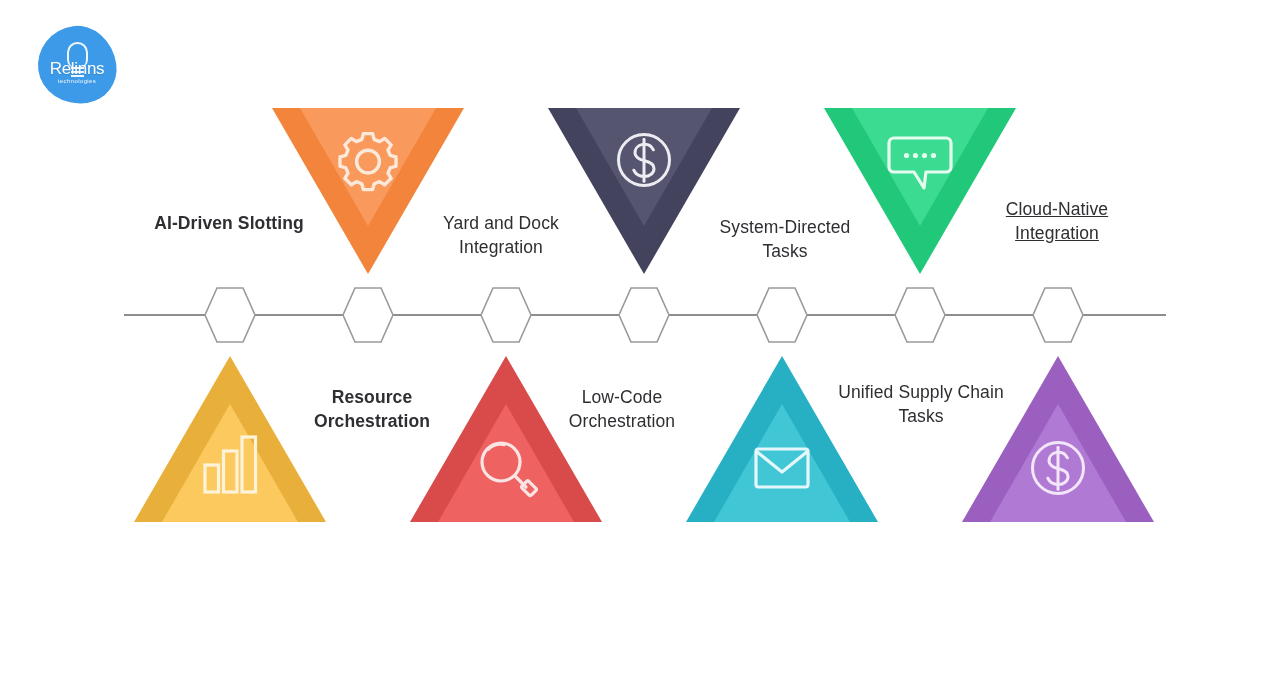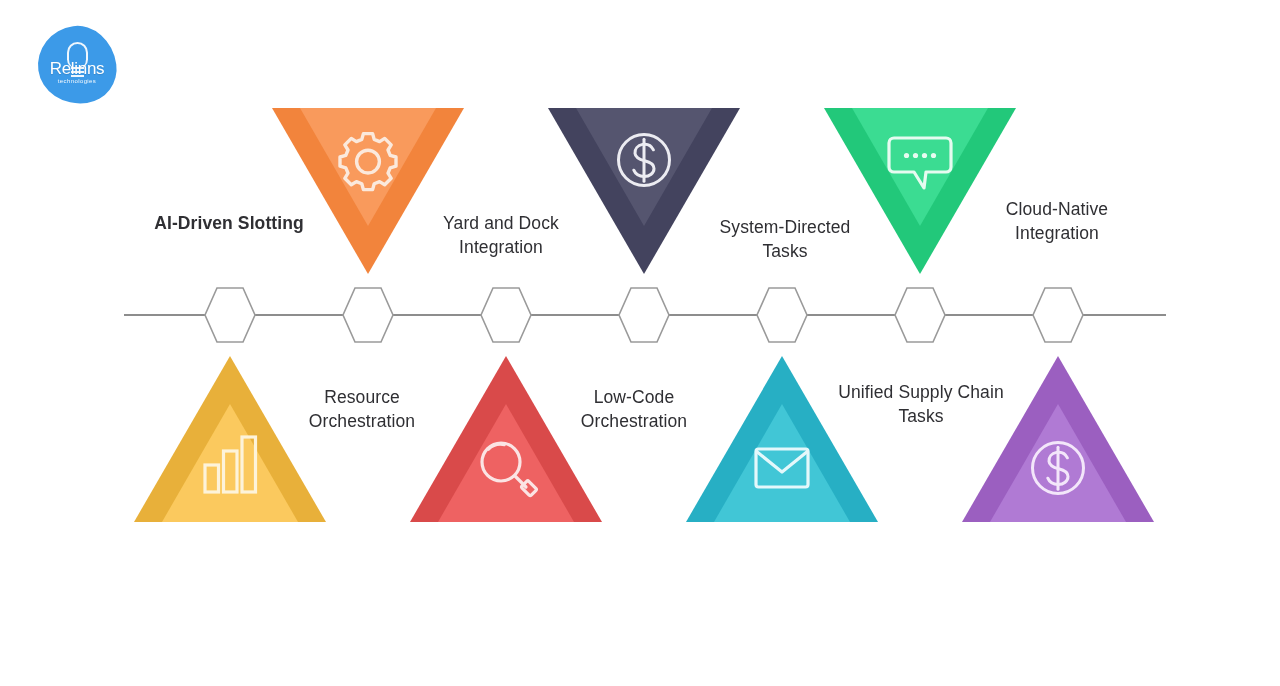--- a/index.html
+++ b/index.html
@@ -204,31 +204,31 @@
   <div class="label" style="left:694px; top:215px; width:182px;">
     <span>System-Directed</span><br>
     <span>Tasks</span>
   </div>
 
   <div class="label" style="left:410px; top:211px; width:182px;">
     <span>Yard and Dock</span><br>
     <span>Integration</span>
   </div>
 
-  <div class="label" style="left:966px; top:197px; width:182px;">
+  <div class="label" style="left:966px; top:197px; width:182px;text-decoration:underline;">
     <span>Cloud-Native</span><br>
     <span>Integration</span>
   </div>
 
-  <div class="label" style="left:272px; top:385px; width:180px;">
+  <div class="label" style="left:282px; top:385px; width:180px;font-weight:bold;">
     <span>Resource</span><br>
     <span>Orchestration</span>
   </div>
 
-  <div class="label" style="left:544px; top:385px; width:180px;">
+  <div class="label" style="left:532px; top:385px; width:180px;">
     <span>Low-Code</span><br>
     <span>Orchestration</span>
   </div>
 
   <div class="label" style="left:818px; top:380px; width:206px;text-align:center;">
     <span>Unified Supply Chain</span><br>
     <span>Tasks</span>
   </div>
 
 </div>

